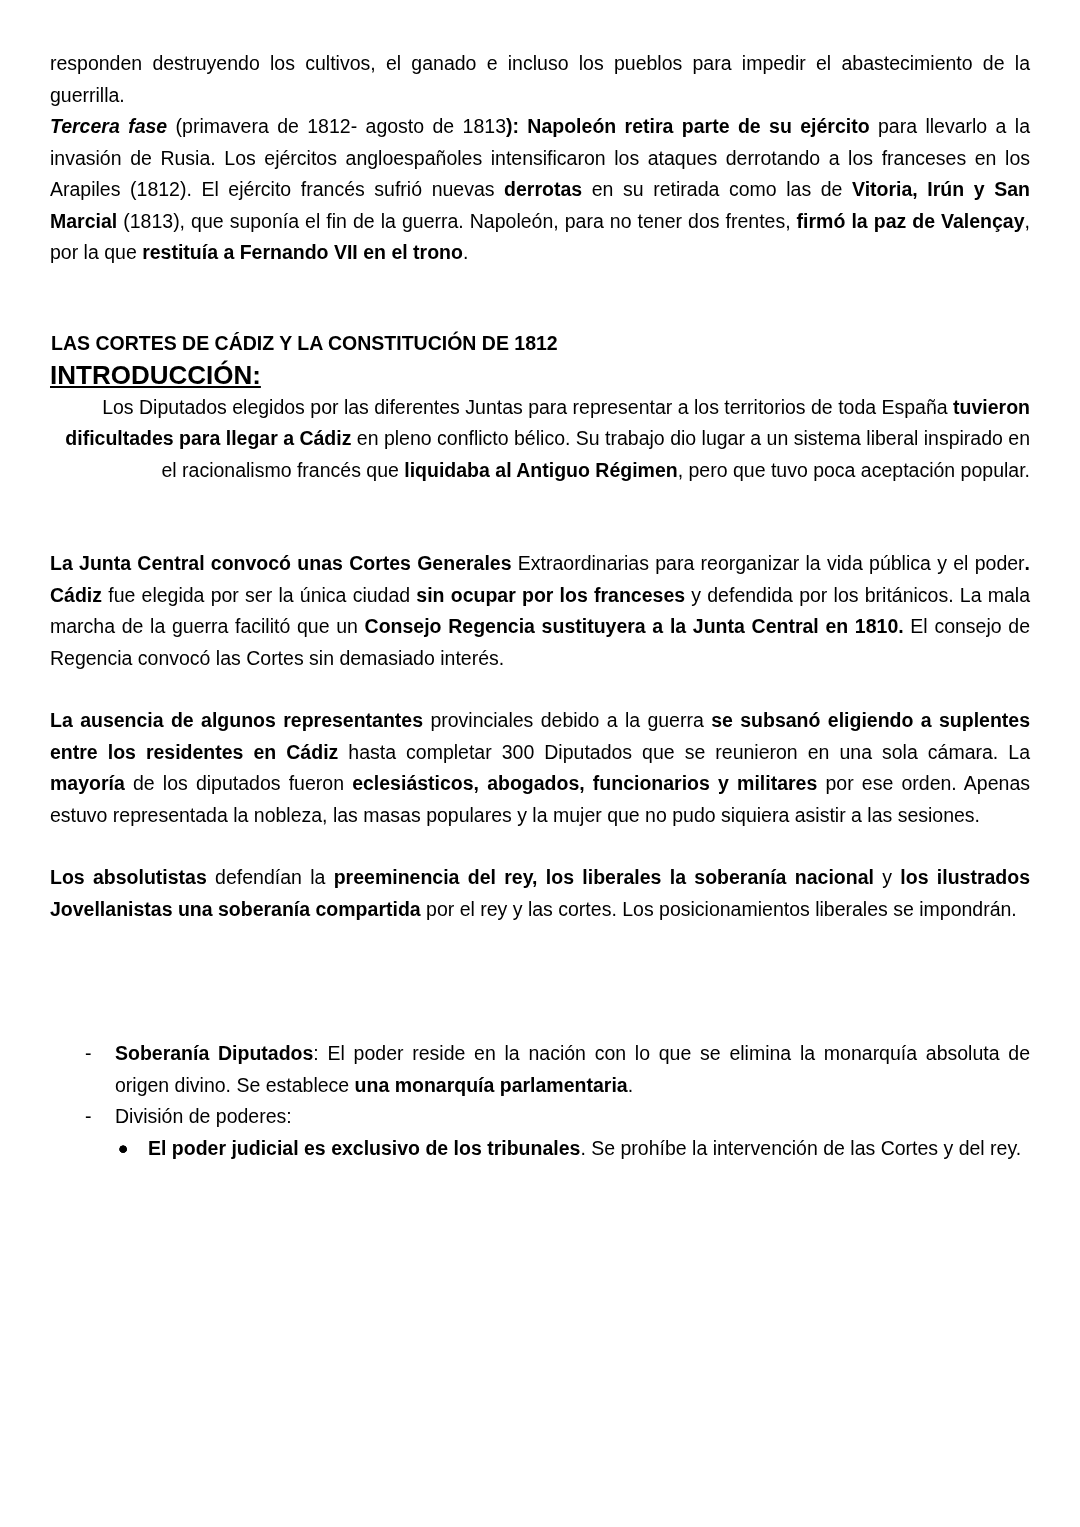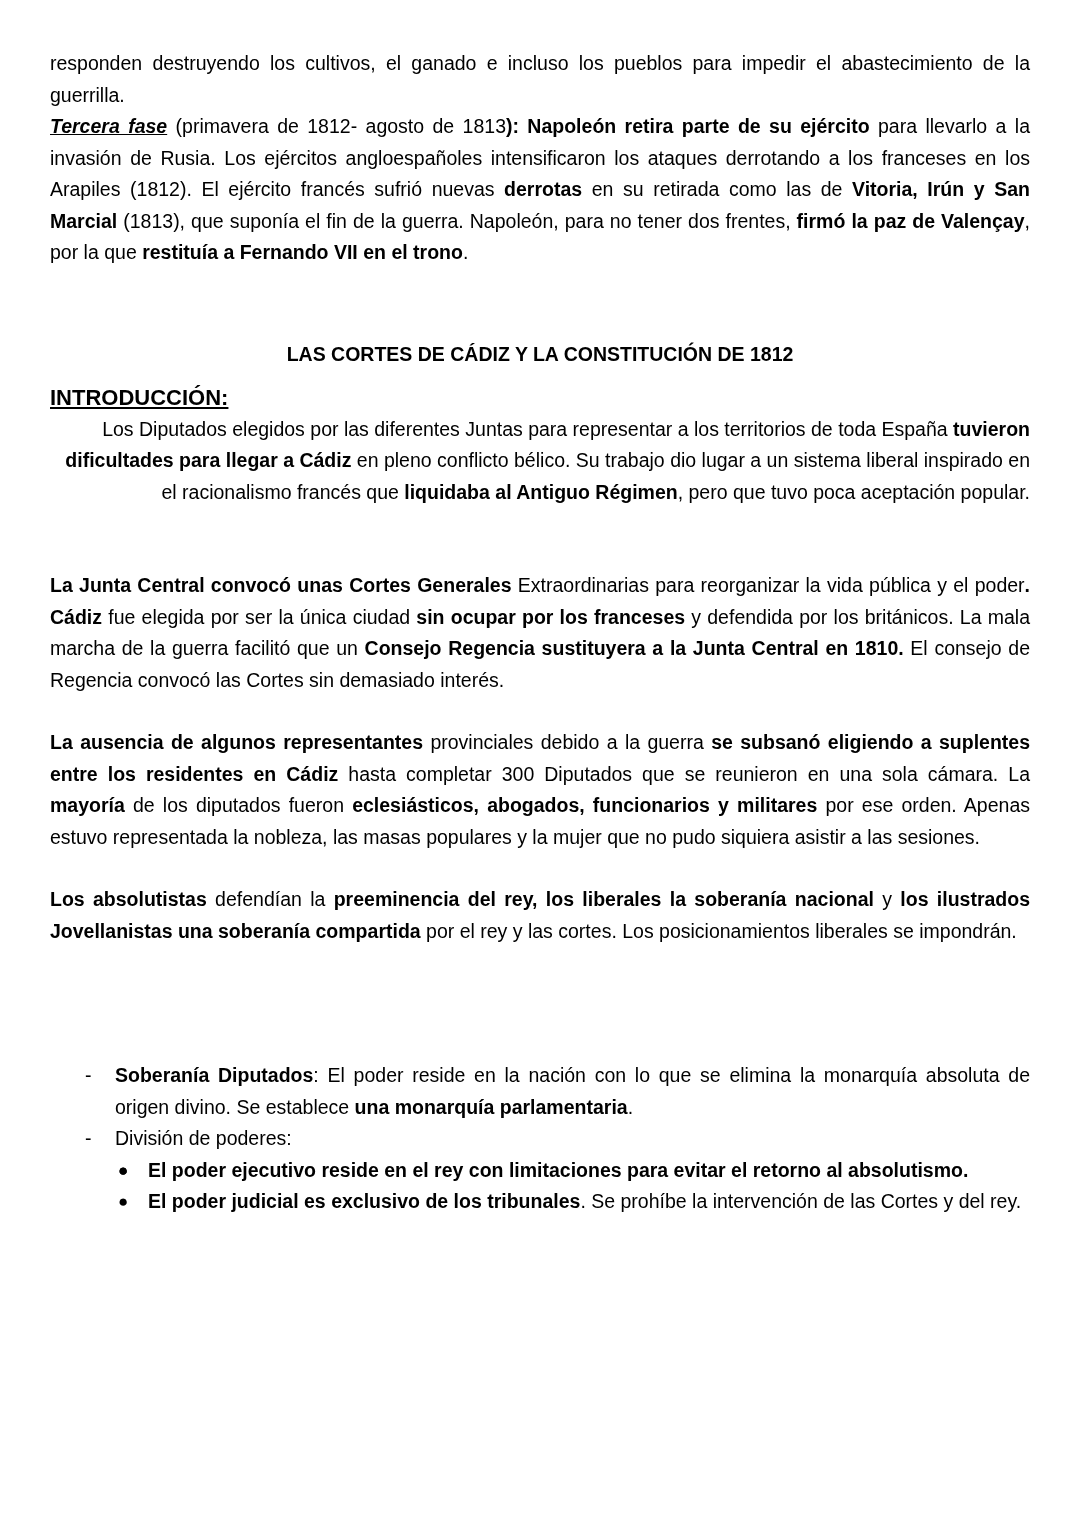--- a/index.html
+++ b/index.html
@@ -29,36 +29,36 @@
     margin: 0;
     font-size: 19.5px;
     line-height: 31.5px;
     text-align: justify;
     text-justify: inter-word;
   }
   p.left {
     text-align: right;
   }
   b, strong { font-weight: bold; }
-  .bi { font-weight: bold; font-style: italic; text-decoration: underline; }
+  .bi { font-weight: bold; font-style: italic; }
 
   .gap-lg { height: 58px; }
   .gap-md { height: 31px; }
   .gap-sm { height: 20px; }
 
   h2.section-title {
-    margin: 12px;
+    margin: 1px;
     font-size: 19.5px;
     line-height: 31.5px;
     font-weight: bold;
-    text-align: center;
+    text-align: left;
   }
   h3.sub-title {
     margin: 0;
-    font-size: 22px;
+    font-size: 26px;
     line-height: 31.5px;
     font-weight: bold;
     text-decoration: underline;
     text-align: right;
     display: inline-block;
   }
   .title-wrap { display: block; }
 
   ul.dash-list {
     list-style: none;
@@ -154,21 +154,20 @@
         <span class="li-text">División de poderes:</span>
       </li>
     </ul>
 
     <ul class="bullet-list">
       <li>
         <span class="marker">●</span>
       </li>
       <li>
         <span class="marker">●</span>
-        <span class="li-text"><b>El poder ejecutivo reside en el rey con limitaciones para evitar el retorno al absolutismo.</b><span></span></span>
       </li>
       <li>
         <span class="marker">●</span>
         <span class="li-text"><b>El poder judicial es exclusivo de los tribunales</b><span>. Se prohíbe la intervención de las Cortes y del rey.</span></span>
       </li>
     </ul>
 
   </div>
 </div>
 

